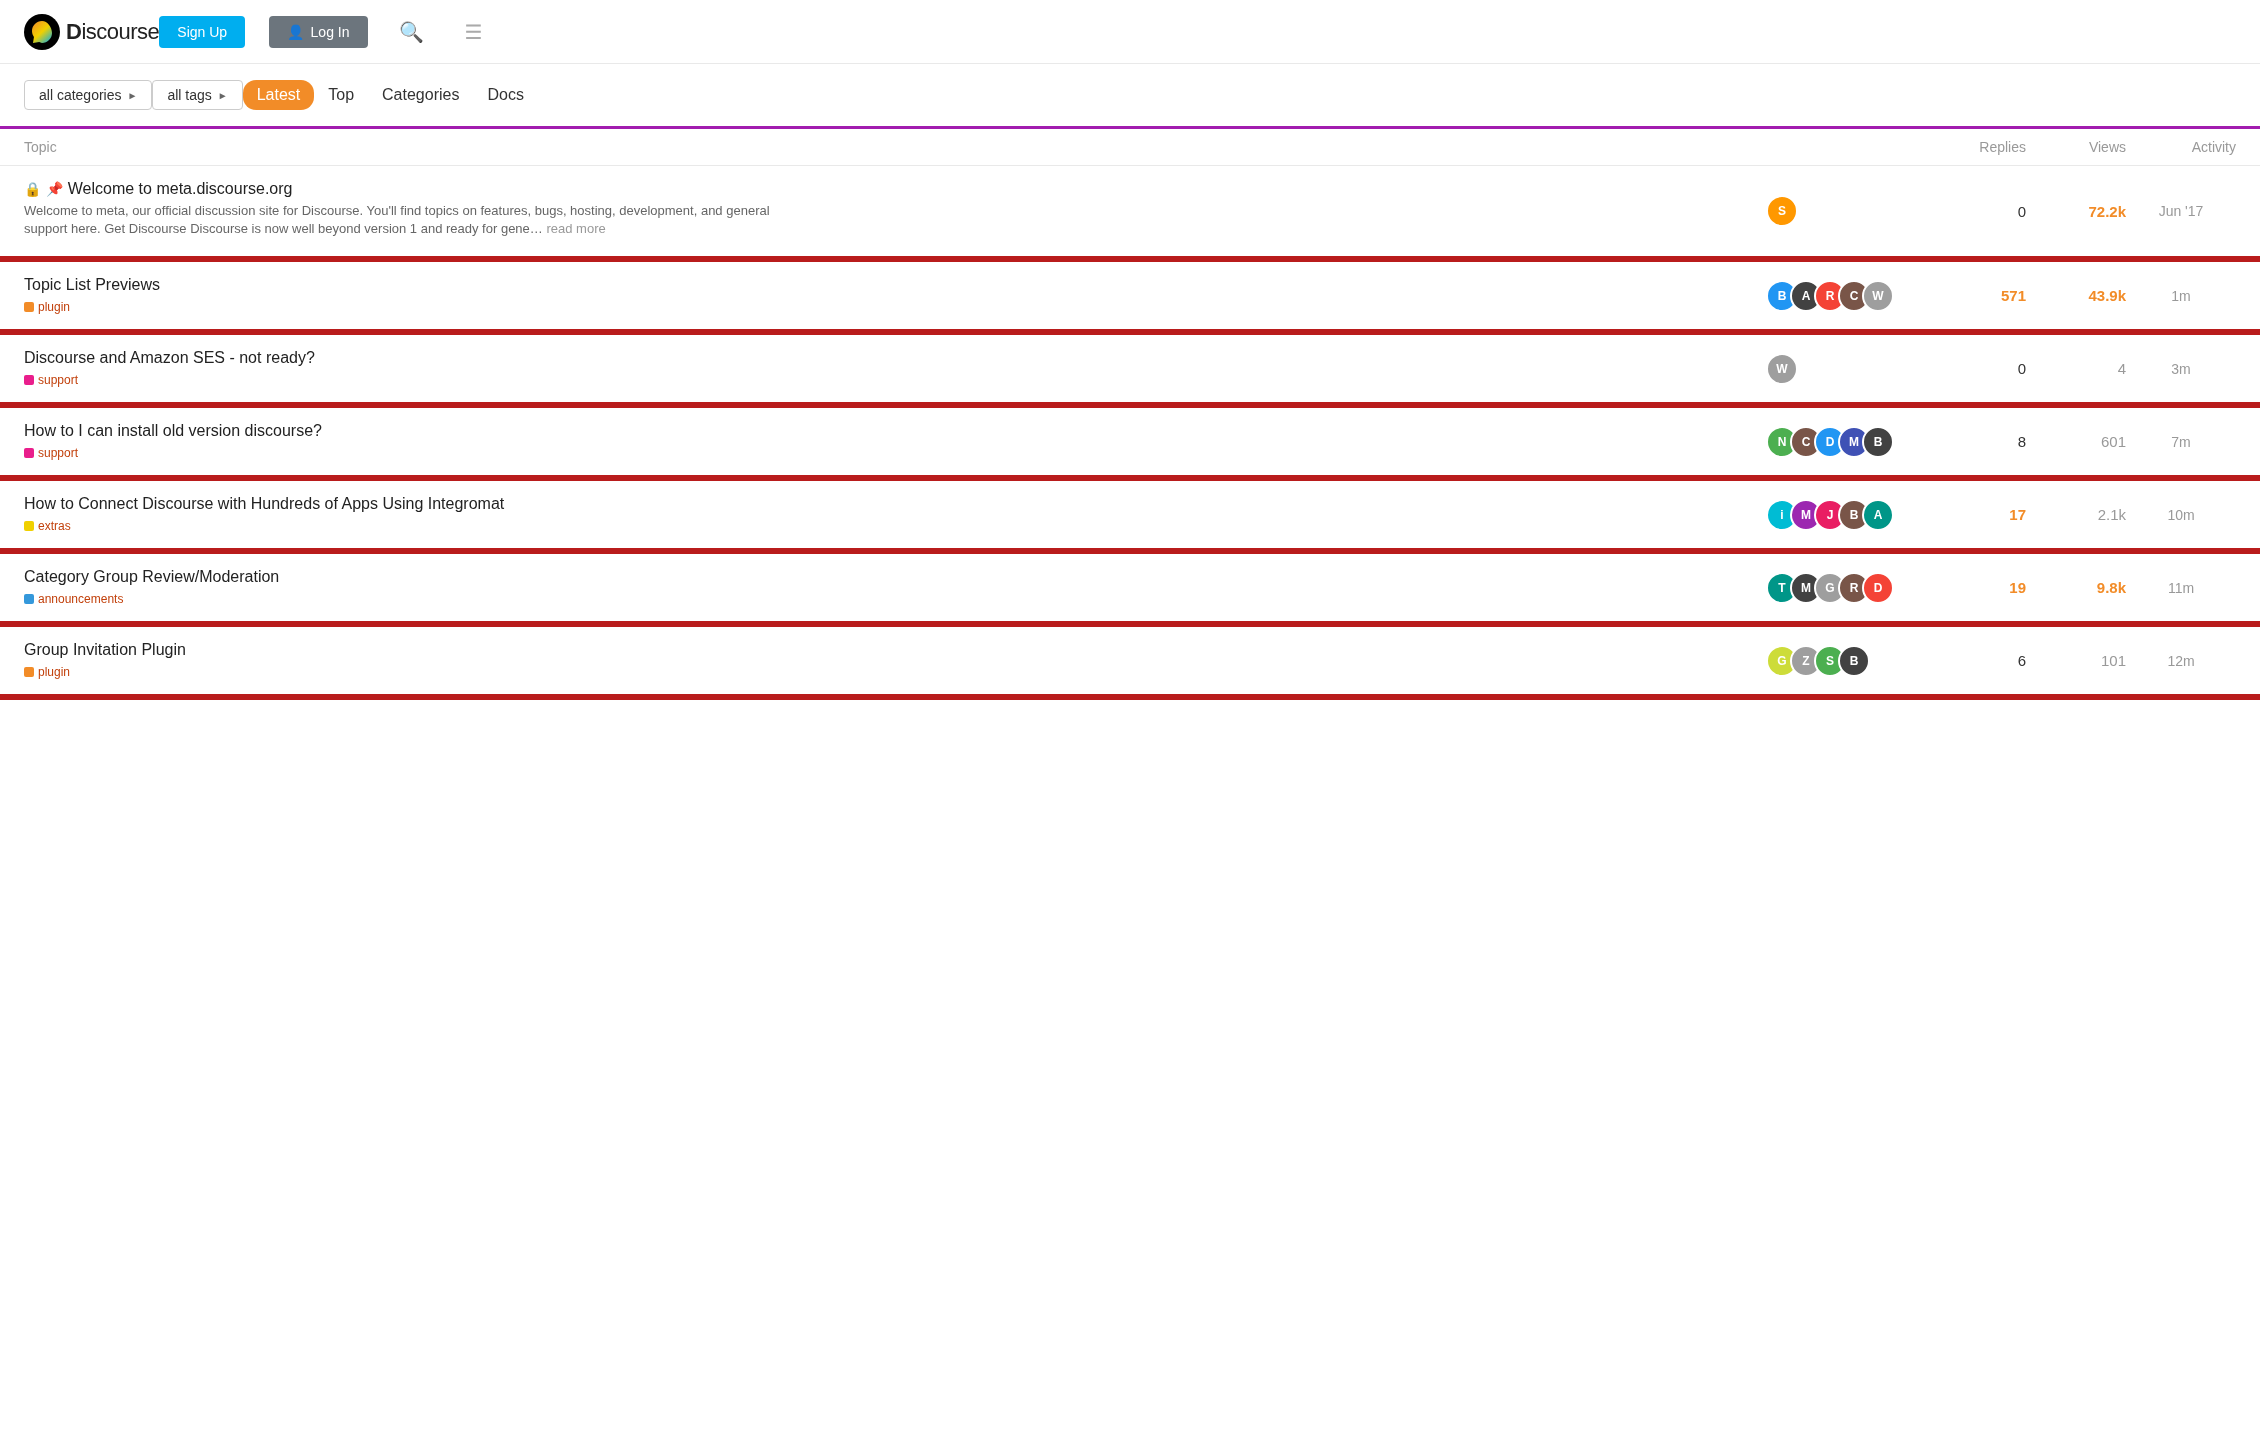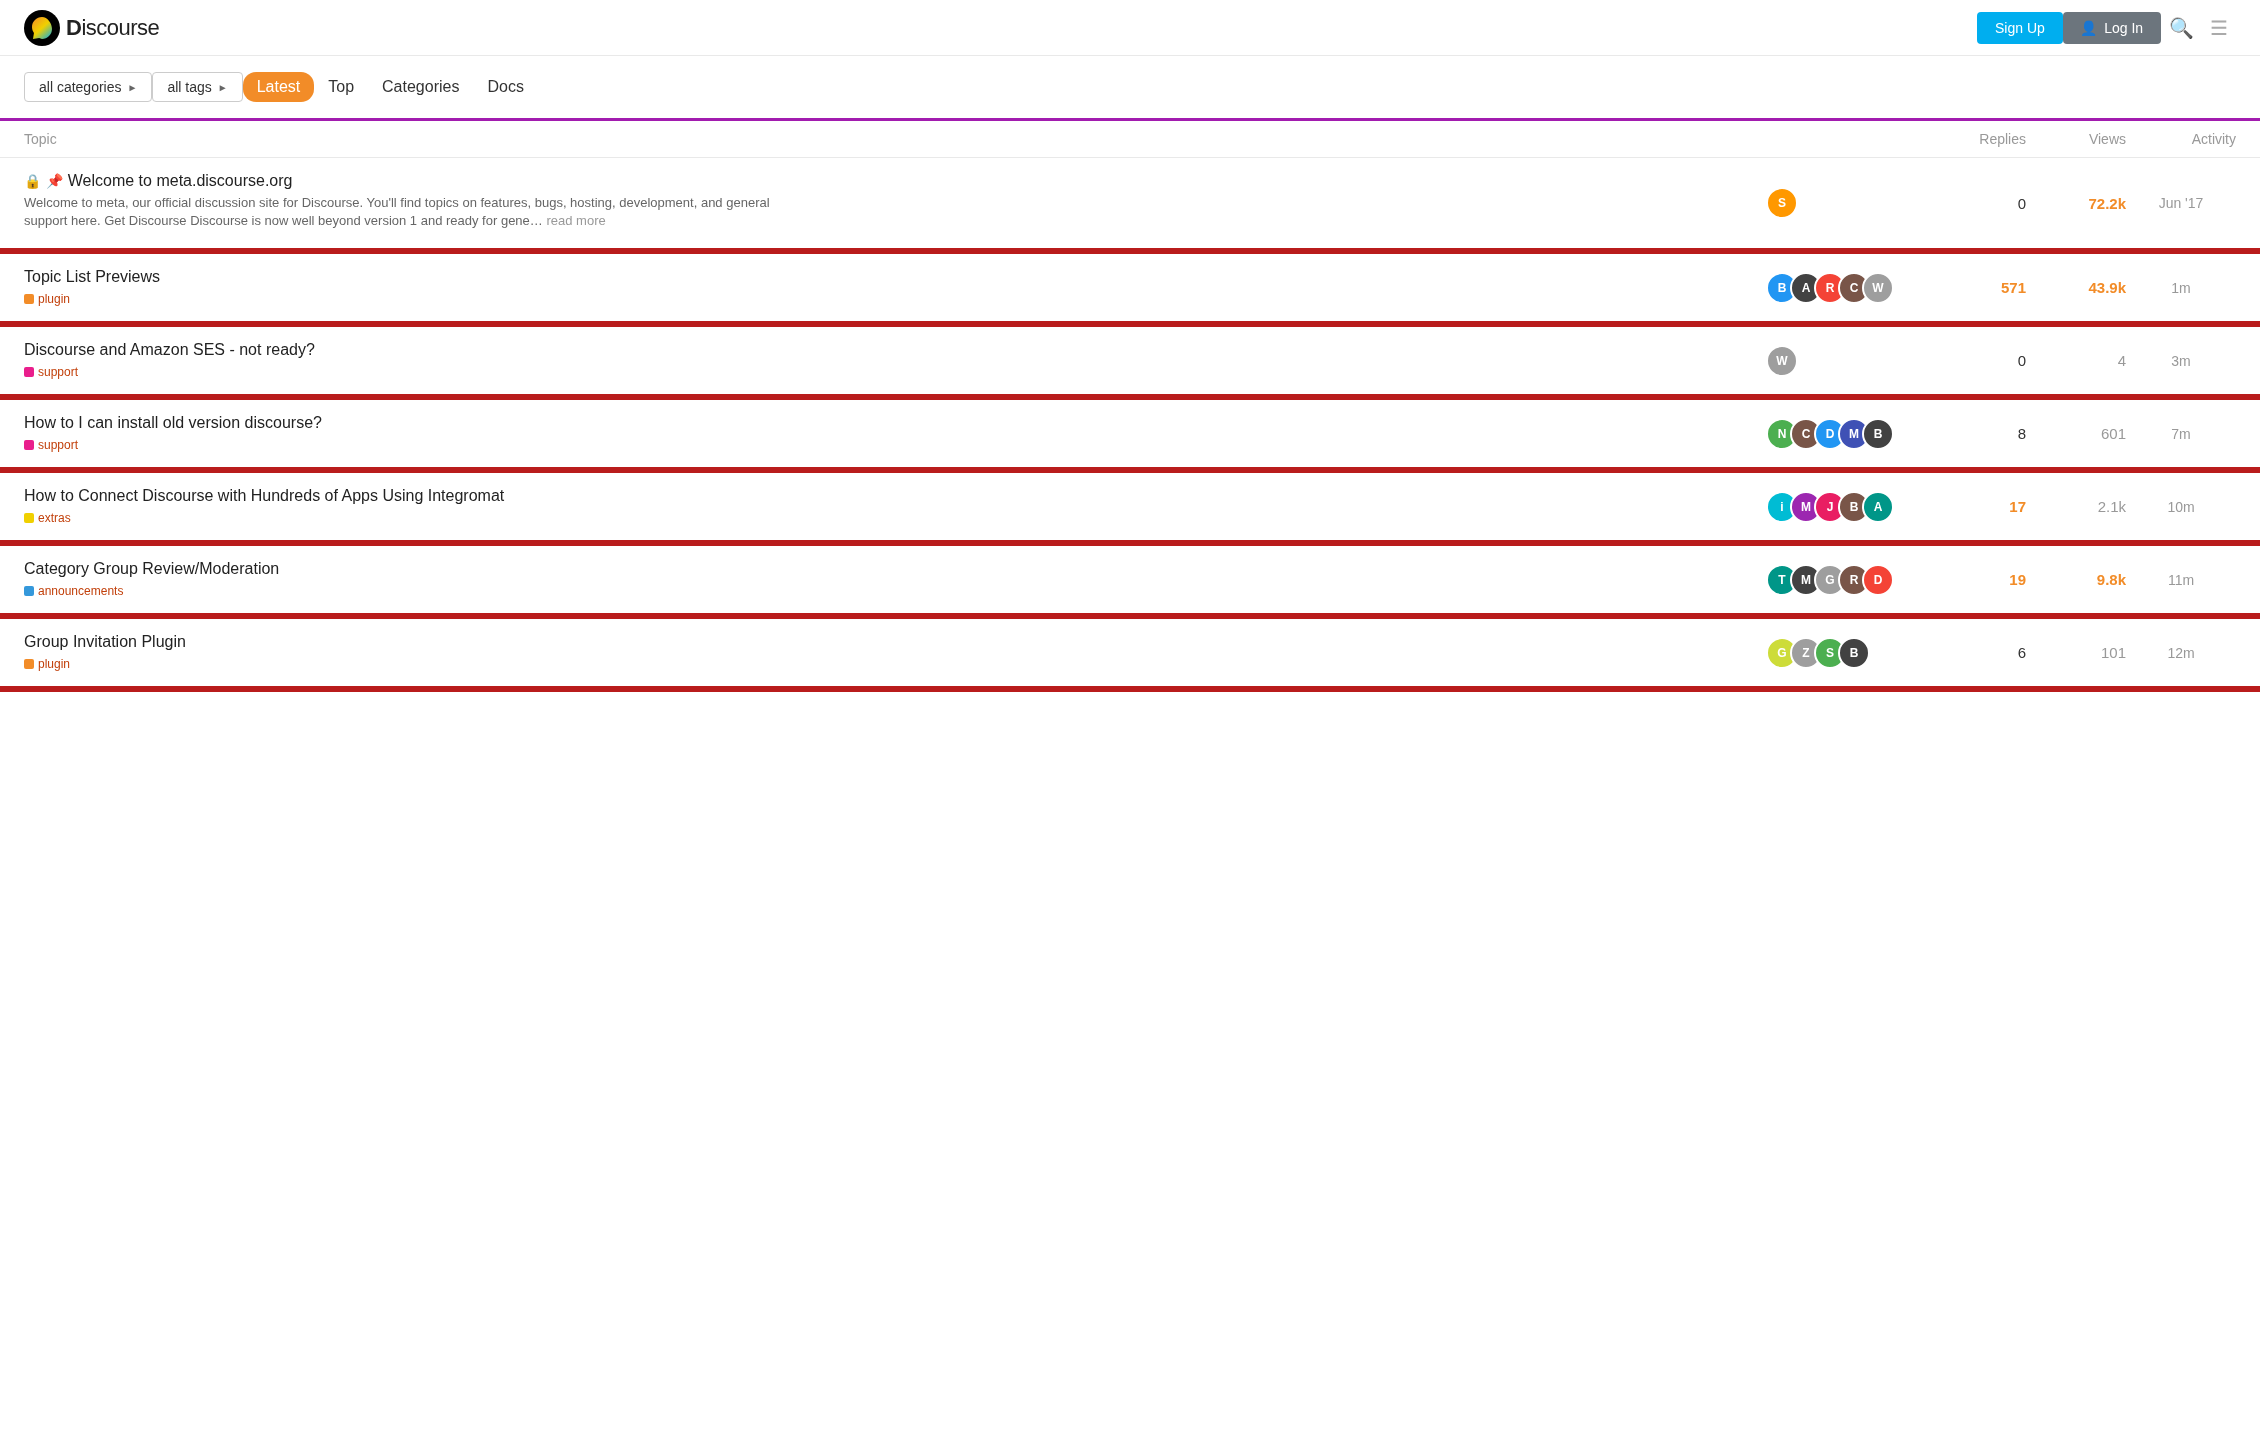--- a/index.html
+++ b/index.html
@@ -1,23 +1,23 @@
 <!DOCTYPE html>
 <html><head>
   <meta charset="utf-8">
   <style>
     * { box-sizing: border-box; margin: 0; padding: 0; }
     body { font-family: -apple-system, BlinkMacSystemFont, "Segoe UI", Helvetica, Arial, sans-serif; font-size: 15px; color: #333; background: #fff; }
     
     
-    .header { display: flex; align-items: center; justify-content: space-between; padding: 0 24px; height: 56px; border-bottom: 1px solid #e9e9e9; background: #fff; }
+    .header { display: flex; align-items: center; justify-content: flex-start; padding: 0 24px; height: 64px; border-bottom: 1px solid #e9e9e9; background: #fff; }
     .logo-area { display: flex; align-items: center; gap: 6px; }
     .logo-icon { width: 36px; height: 36px; }
     .logo-text { font-size: 22px; font-weight: 400; color: #222; letter-spacing: -0.5px; }
-    .header-right { display: flex; align-items: center; gap: 0; }
+    .header-right { display: flex; align-items: center; gap: 24px; }
     .btn-signup { background: #00aeef; color: #fff; border: none; padding: 8px 18px; border-radius: 4px; font-size: 14px; font-weight: 500; cursor: pointer; }
     .btn-login { background: #6c757d; color: #fff; border: none; padding: 8px 18px; border-radius: 4px; font-size: 14px; font-weight: 500; cursor: pointer; display: flex; align-items: center; gap: 6px; }
     .icon-btn { background: none; border: none; cursor: pointer; color: #aaa; font-size: 20px; padding: 4px 8px; }
 
     
     .nav-bar { display: flex; align-items: center; gap: 0; padding: 16px 24px; border-bottom: 3px solid #a21caf; }
     .nav-dropdown { display: flex; align-items: center; gap: 6px; padding: 6px 14px; border: 1px solid #ccc; border-radius: 4px; font-size: 14px; cursor: pointer; background: #fff; color: #333; }
     .nav-dropdown .arrow { font-size: 10px; color: #666; }
     .nav-tab { padding: 6px 14px; font-size: 16px; cursor: pointer; color: #333; border-radius: 4px; text-decoration: none; }
     .nav-tab.active { background: #f28c28; color: #fff; border-radius: 13px; }

